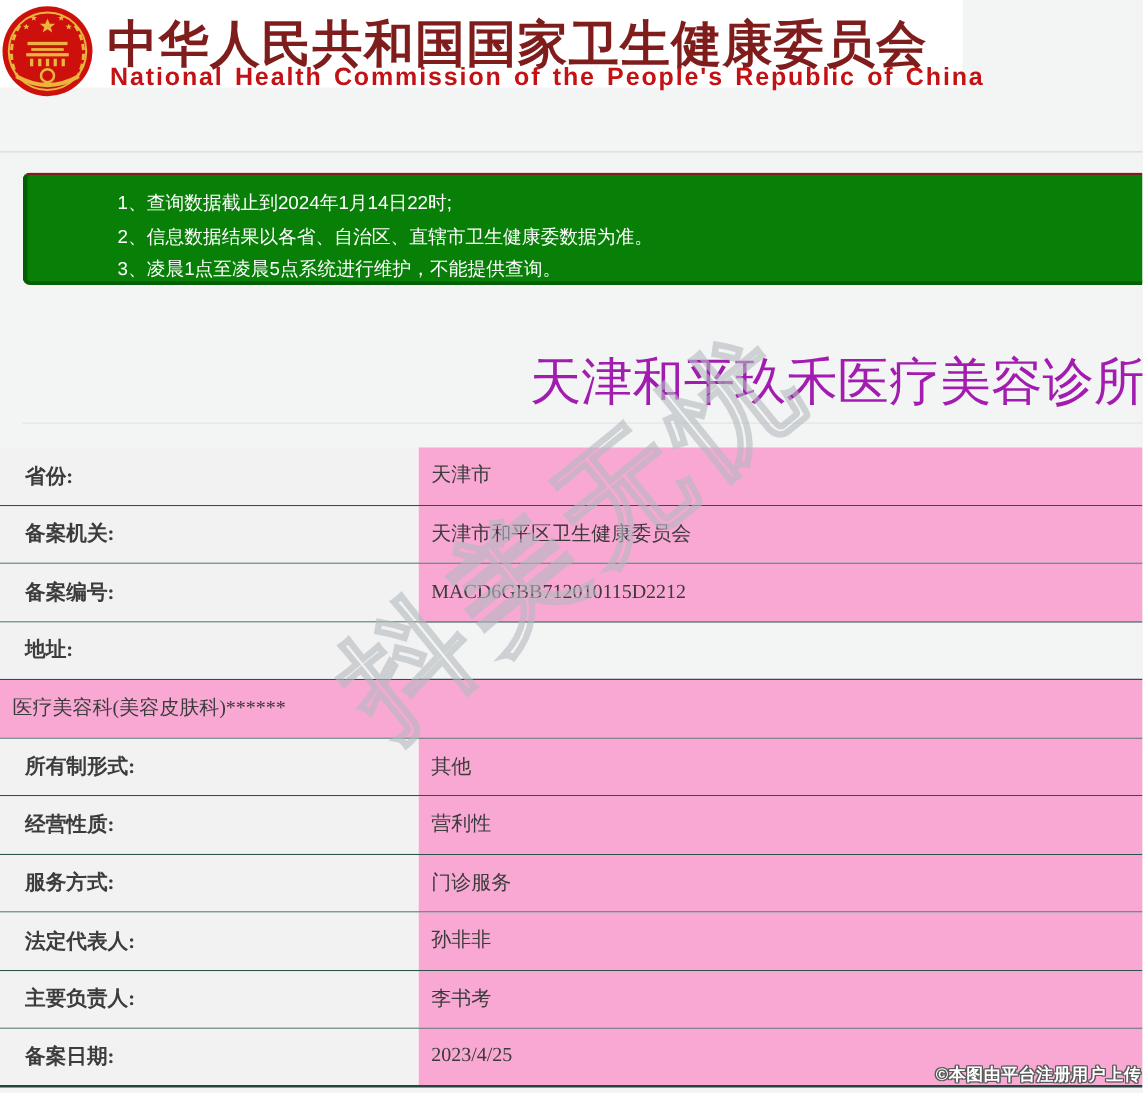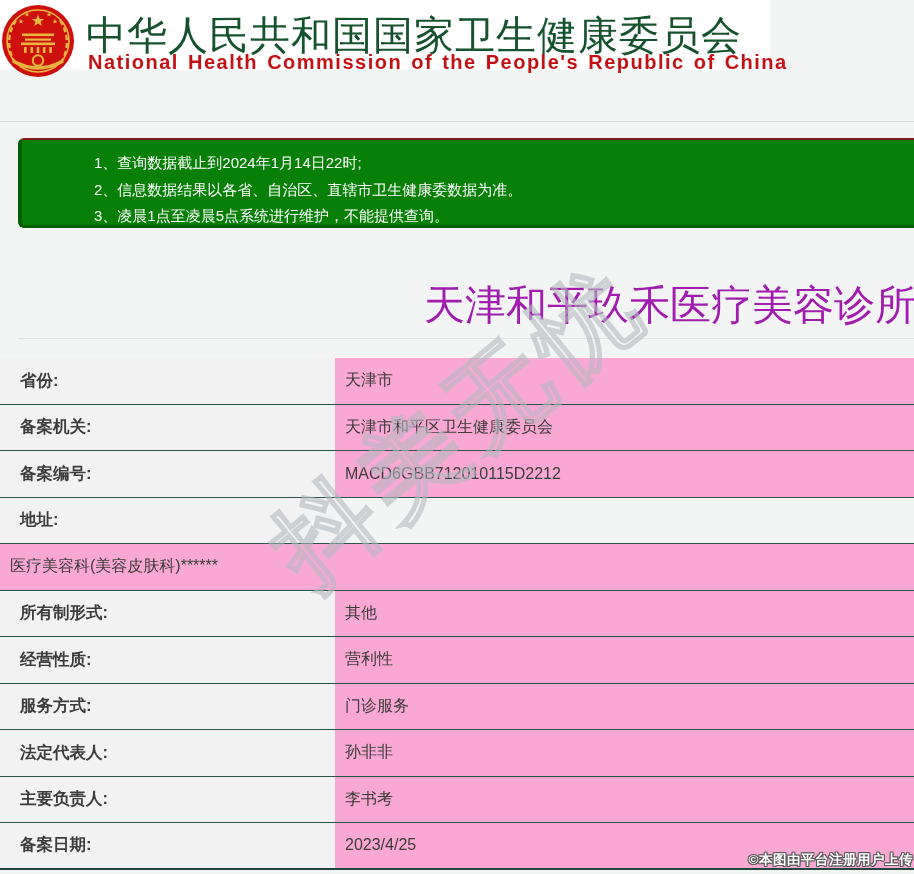--- a/index.html
+++ b/index.html
@@ -15,22 +15,22 @@
     position: absolute; left: 0; top: 0;
     width: 770px; height: 70px;
     background: #ffffff;
   }
   .emblem {
     position: absolute; left: 0; top: 2px;
     width: 76px; height: 76px; z-index: 3;
   }
   .header-title-cn {
     position: absolute; left: 86px; top: 8px;
-    font-size: 40px; font-weight: normal;
-    color: #14532d; letter-spacing: 1px;
+    font-size: 40px; font-weight: bold;
+    color: #7f1d1d; letter-spacing: 1px;
     white-space: nowrap; z-index: 2;
   }
   .header-title-en {
     position: absolute; left: 88px; top: 51px;
     font-size: 20px; font-weight: bold;
     color: #c41114; letter-spacing: 1.5px; word-spacing: 2px;
     white-space: nowrap; z-index: 2;
   }
   .top-divider {
     position: absolute; left: 0; top: 121px;
@@ -73,21 +73,21 @@
     font-size: 100px; font-weight: bold;
     letter-spacing: 10px; white-space: nowrap;
     color: transparent;
     -webkit-text-stroke: 2px #b4bac0;
     opacity: 0.6;
     z-index: 6;
     pointer-events: none;
   }
   .info-table {
     position: absolute; left: 0; top: 358px;
-    width: 914px; z-index: 2;
+    width: 914px; z-index: 2; font-family: Liberation Serif, serif;
   }
   .row {
     display: flex;
     height: 46.5px;
     border-bottom: 1px solid #2c5249;
   }
   .row:last-child { border-bottom: 2px solid #23463e; }
   .cell { display: flex; align-items: center; }
   .cell.label {
     width: 335px;

